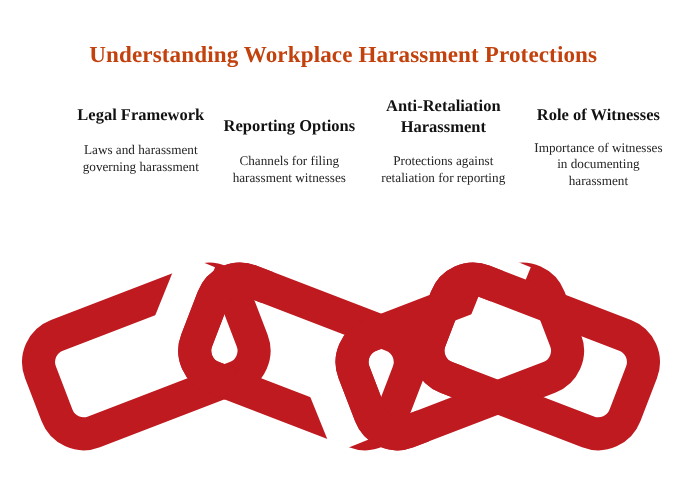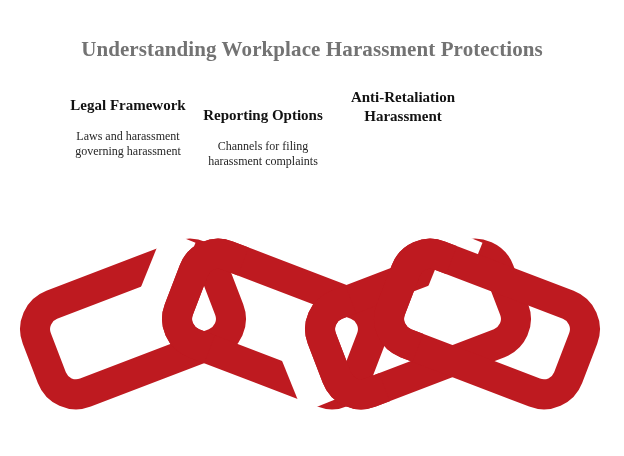--- a/index.html
+++ b/index.html
@@ -24,21 +24,21 @@
   }
   .slide-title {
     position: absolute;
     top: 36px;
     left: 0;
     width: 624px;
     text-align: center;
     font-size: 21px;
     font-weight: bold;
     letter-spacing: 0.1px;
-    color: #737373;
+    color: #c2410c;
     line-height: 26px;
   }
   .columns {
     position: absolute;
     top: 88px;
     left: 0;
     width: 624px;
     height: 130px;
     margin-left: 25px;
   }
@@ -97,27 +97,32 @@
 
   <div class="columns">
 
     <div class="column col-0">
       <div class="col-heading">Legal Framework</div>
       <div class="col-body">Laws and harassment governing harassment</div>
     </div>
 
     <div class="column col-1">
       <div class="col-heading">Reporting Options</div>
-      <div class="col-body">Channels for filing harassment complaints</div>
+      <div class="col-body">Channels for filing harassment witnesses</div>
     </div>
 
     <div class="column col-2">
       <div class="col-heading">Anti-Retaliation Harassment</div>
-    </div>
-
+      <div class="col-body">Protections against retaliation for reporting</div>
+    </div>
+
+    <div class="column col-3">
+      <div class="col-heading">Role of Witnesses</div>
+      <div class="col-body">Importance of witnesses in documenting harassment</div>
+    </div>
 
   </div>
 
   <div class="chain-wrap">
     <svg class="chain-svg" viewBox="0 0 624 190" xmlns="http://www.w3.org/2000/svg">
       <defs>
 
         <g id="linkShape">
           <rect x="-95" y="-47" width="190" height="94" rx="26" ry="26" fill="none" stroke="#BE1A20" stroke-width="30"></rect>
         </g>

